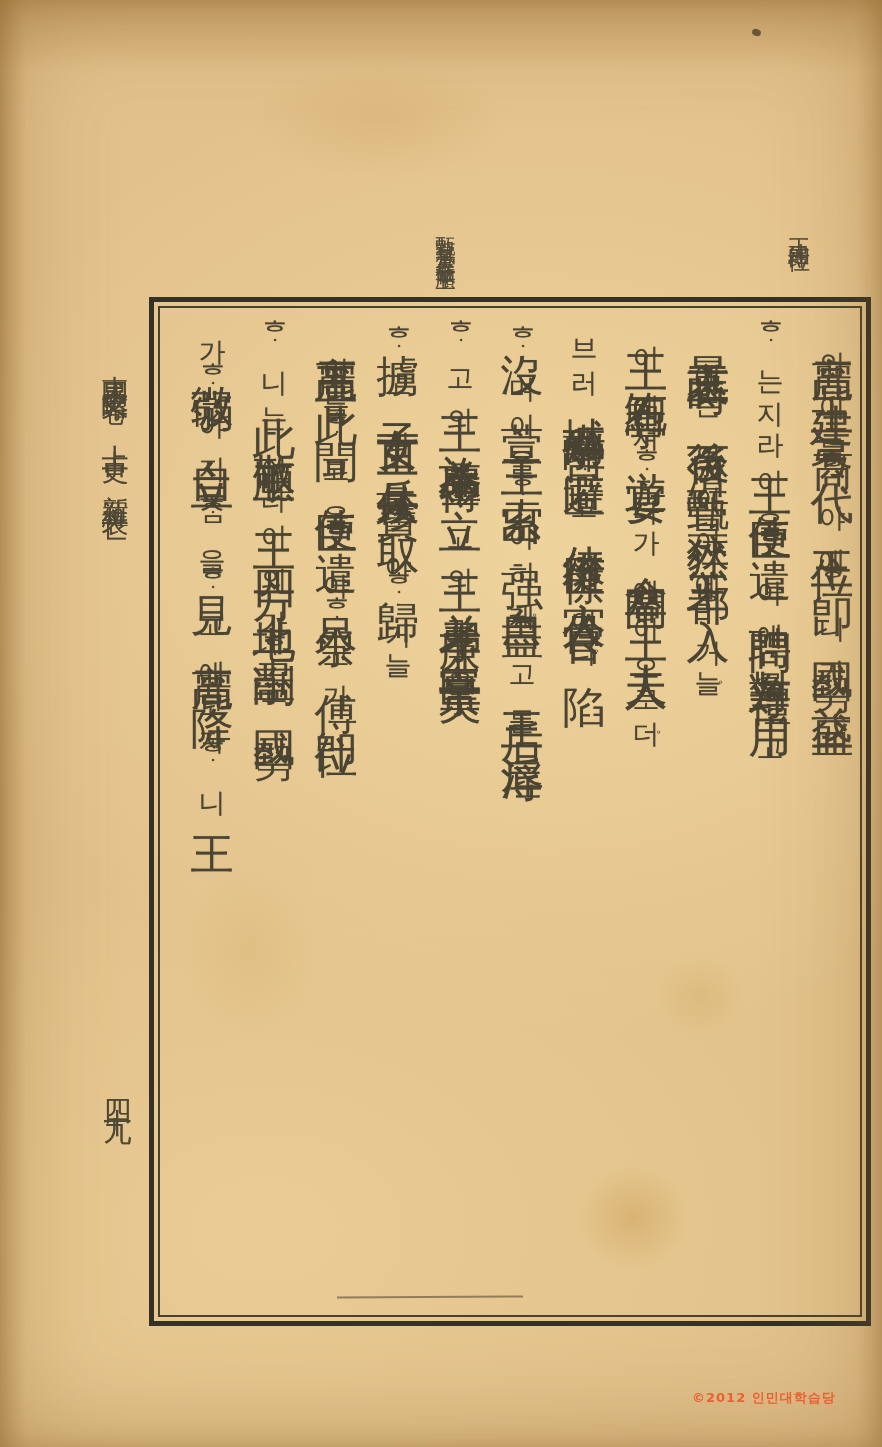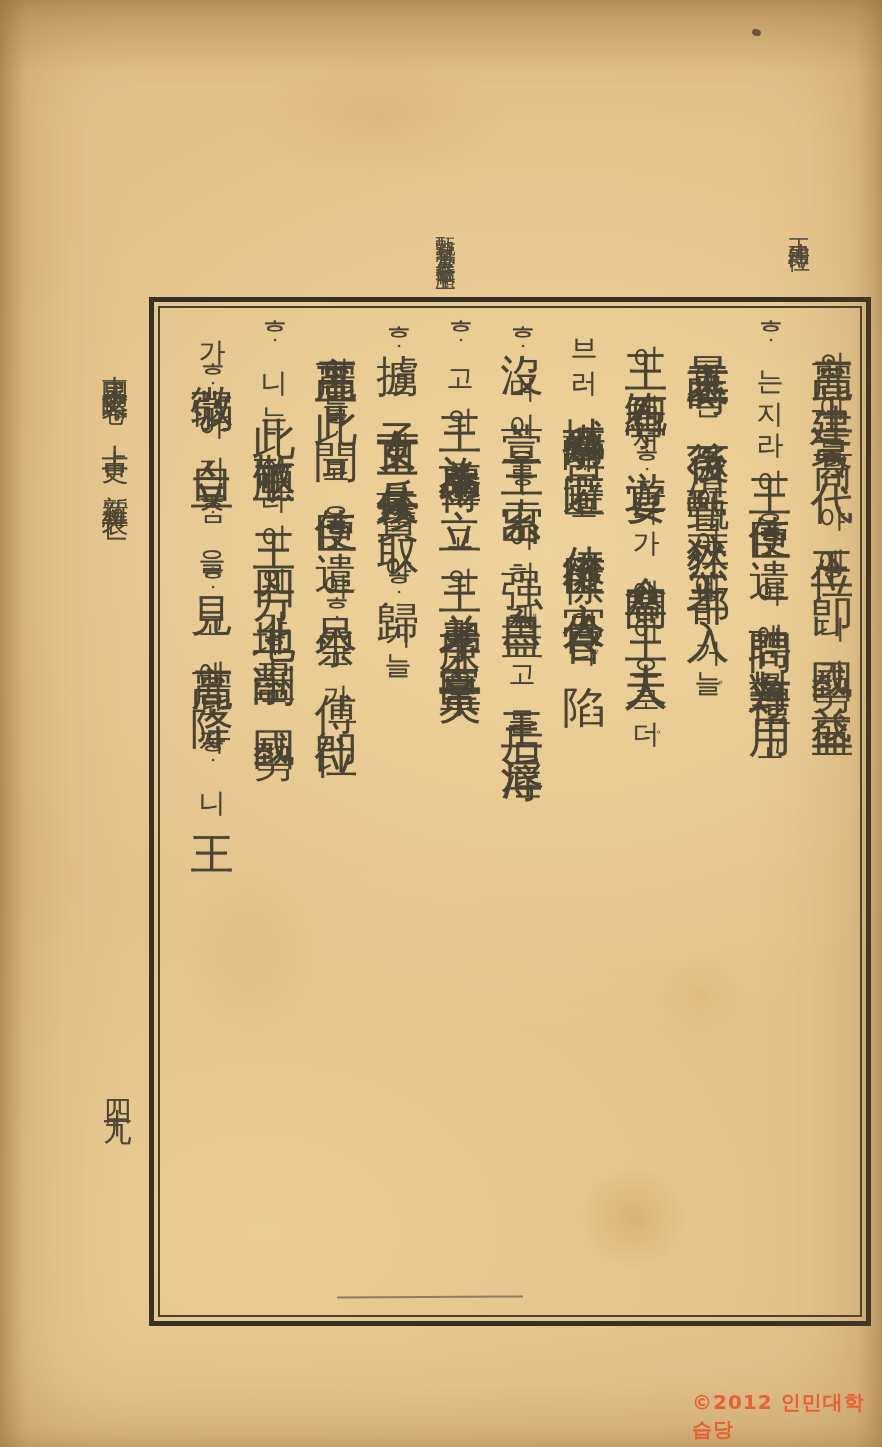--- a/index.html
+++ b/index.html
@@ -54,21 +54,21 @@
 
   
   .spine-title{position:absolute;left:97px;top:354px;height:510px;writing-mode:vertical-rl;
     font-size:27px;letter-spacing:6px;color:#4e4836;text-shadow:0 0 .6px rgba(80,70,50,.6);}
   .folio{position:absolute;left:98px;top:1078px;height:130px;writing-mode:vertical-rl;
     font-size:28px;letter-spacing:8px;color:#4e4836;text-shadow:0 0 .6px rgba(80,70,50,.6);}
 
   
   .watermark{position:absolute;left:692px;top:1389px;
     font-family:"DejaVu Sans","Liberation Sans",sans-serif;
-    font-size:20px;font-weight:bold;letter-spacing:1px;color:#ea5a2d;opacity:.92;}
+    font-size:13px;font-weight:bold;letter-spacing:1px;color:#ea5a2d;opacity:.92;}
 </style>
 </head>
 <body>
 
 <div class="paper"></div>
 
 <div class="note note-right">王建卽位</div>
 
 <div class="note note-center">甄萱弑景哀王立敬順王</div>
 

